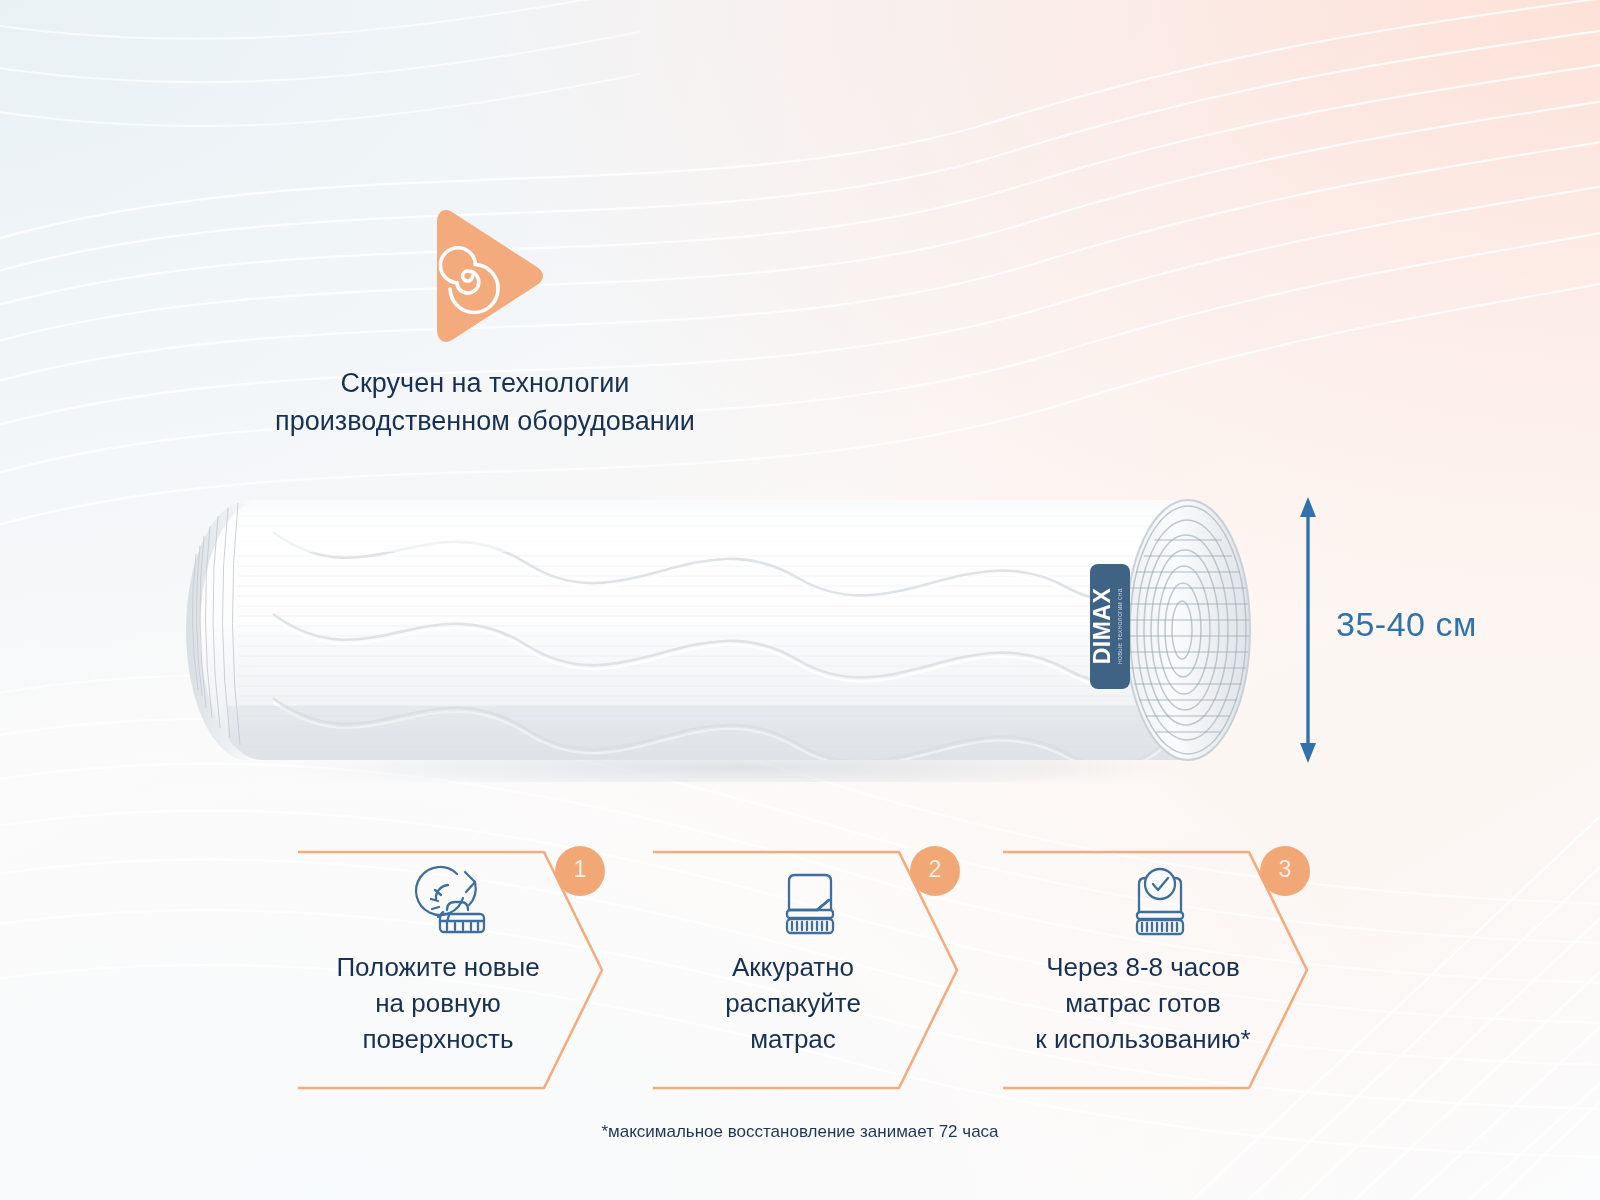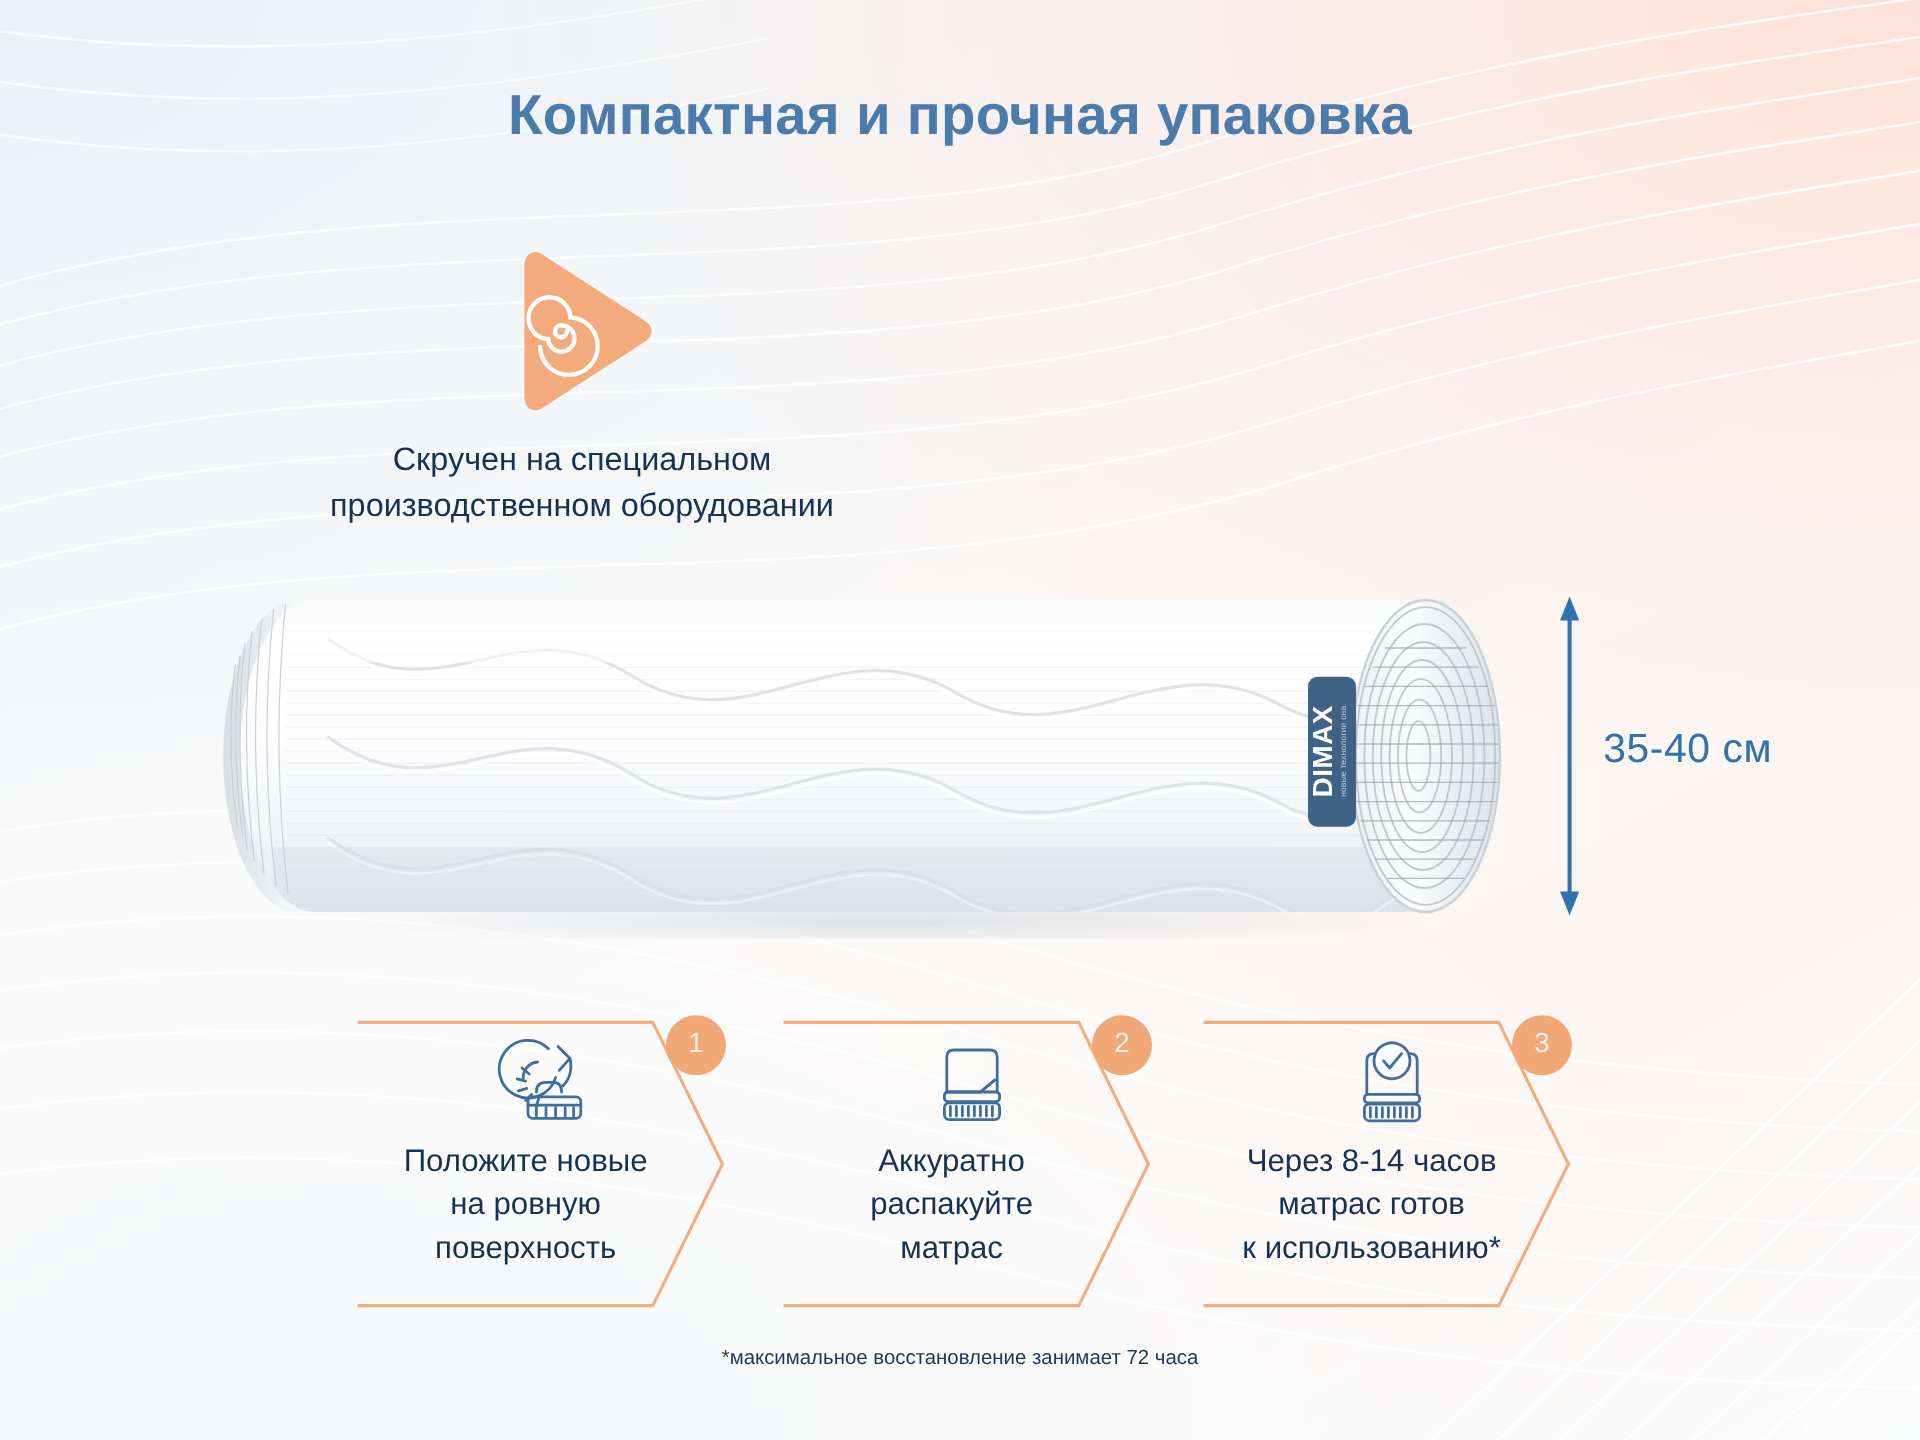--- a/index.html
+++ b/index.html
@@ -165,32 +165,31 @@
       <path d="M1660,1030 L 1334,1320"></path>
       <path d="M1610,1092 L 1372,1320"></path>
     </g>
     <g fill="none" stroke="#ffffff" stroke-width="2" opacity="0.7">
       <path d="M-40,20 C 200,60 420,30 640,-10"></path>
       <path d="M-40,62 C 200,104 420,74 640,32"></path>
       <path d="M-40,106 C 200,148 420,118 640,74"></path>
     </g>
   </svg>
 
-  <div class="title">Компактная и прочная упаковка</div>
 
   <div class="feature" id="feature-0">
     <div class="tri-wrap">
       <svg width="150" height="150" viewBox="0 0 150 150">
         <path d="M27 22 C27 12 34 7 42 12 L127 67 C135 72 135 80 127 85 L42 140 C34 145 27 140 27 130 Z" fill="#f3ab7d"></path>
         <g transform="translate(62,76)">
           <path d="M 0.5,0 a 5,5 0 1,1 -4.2,-4.9 a 11,11 0 1,1 -11.5,11.6 a 17.5,17.5 0 1,1 18.6,-18.2 a 24,24 0 1,1 -25.3,24.6" fill="none" stroke="#ffffff" stroke-width="3.6" stroke-linecap="round"></path>
         </g>
       </svg>
     </div>
-    <div class="caption">Скручен на специальном
+    <div class="caption">Скручен на технологии
 производственном оборудовании</div>
   </div>
 
 
   <div class="roll-wrap">
     <svg width="1090" height="290" viewBox="0 0 1090 290">
       <defs>
         <linearGradient id="rollBody" x1="0" y1="0" x2="0" y2="1">
           <stop offset="0%" stop-color="#f4f6f8"></stop>
           <stop offset="14%" stop-color="#ffffff"></stop>
@@ -356,20 +355,20 @@
           <g fill="none" stroke="#3d6e9e" stroke-width="2.3" stroke-linecap="round" stroke-linejoin="round">
             <path d="M22 48 V 20 q 0 -6 6 -6 h 30 q 6 0 6 6 v 28"></path>
             <rect x="20" y="48" width="46" height="7" rx="3"></rect>
             <rect x="20" y="56" width="46" height="14" rx="4"></rect>
             <path d="M25 59 v8 M30 59 v8 M35 59 v8 M40 59 v8 M45 59 v8 M50 59 v8 M55 59 v8 M60 59 v8"></path>
             <circle cx="43" cy="20" r="15" fill="#fbfcfd"></circle>
             <path d="M36 20 l 5 6 l 10 -12"></path>
           </g>
         </svg>
       </div>
-      <div class="label">Через 8-14 часов
+      <div class="label">Через 8-8 часов
 матрас готов
 к использованию*</div>
     </div>
   </div>
 
   <div class="footnote">*максимальное восстановление занимает 72 часа</div>
 </div>
 
 </body></html>

